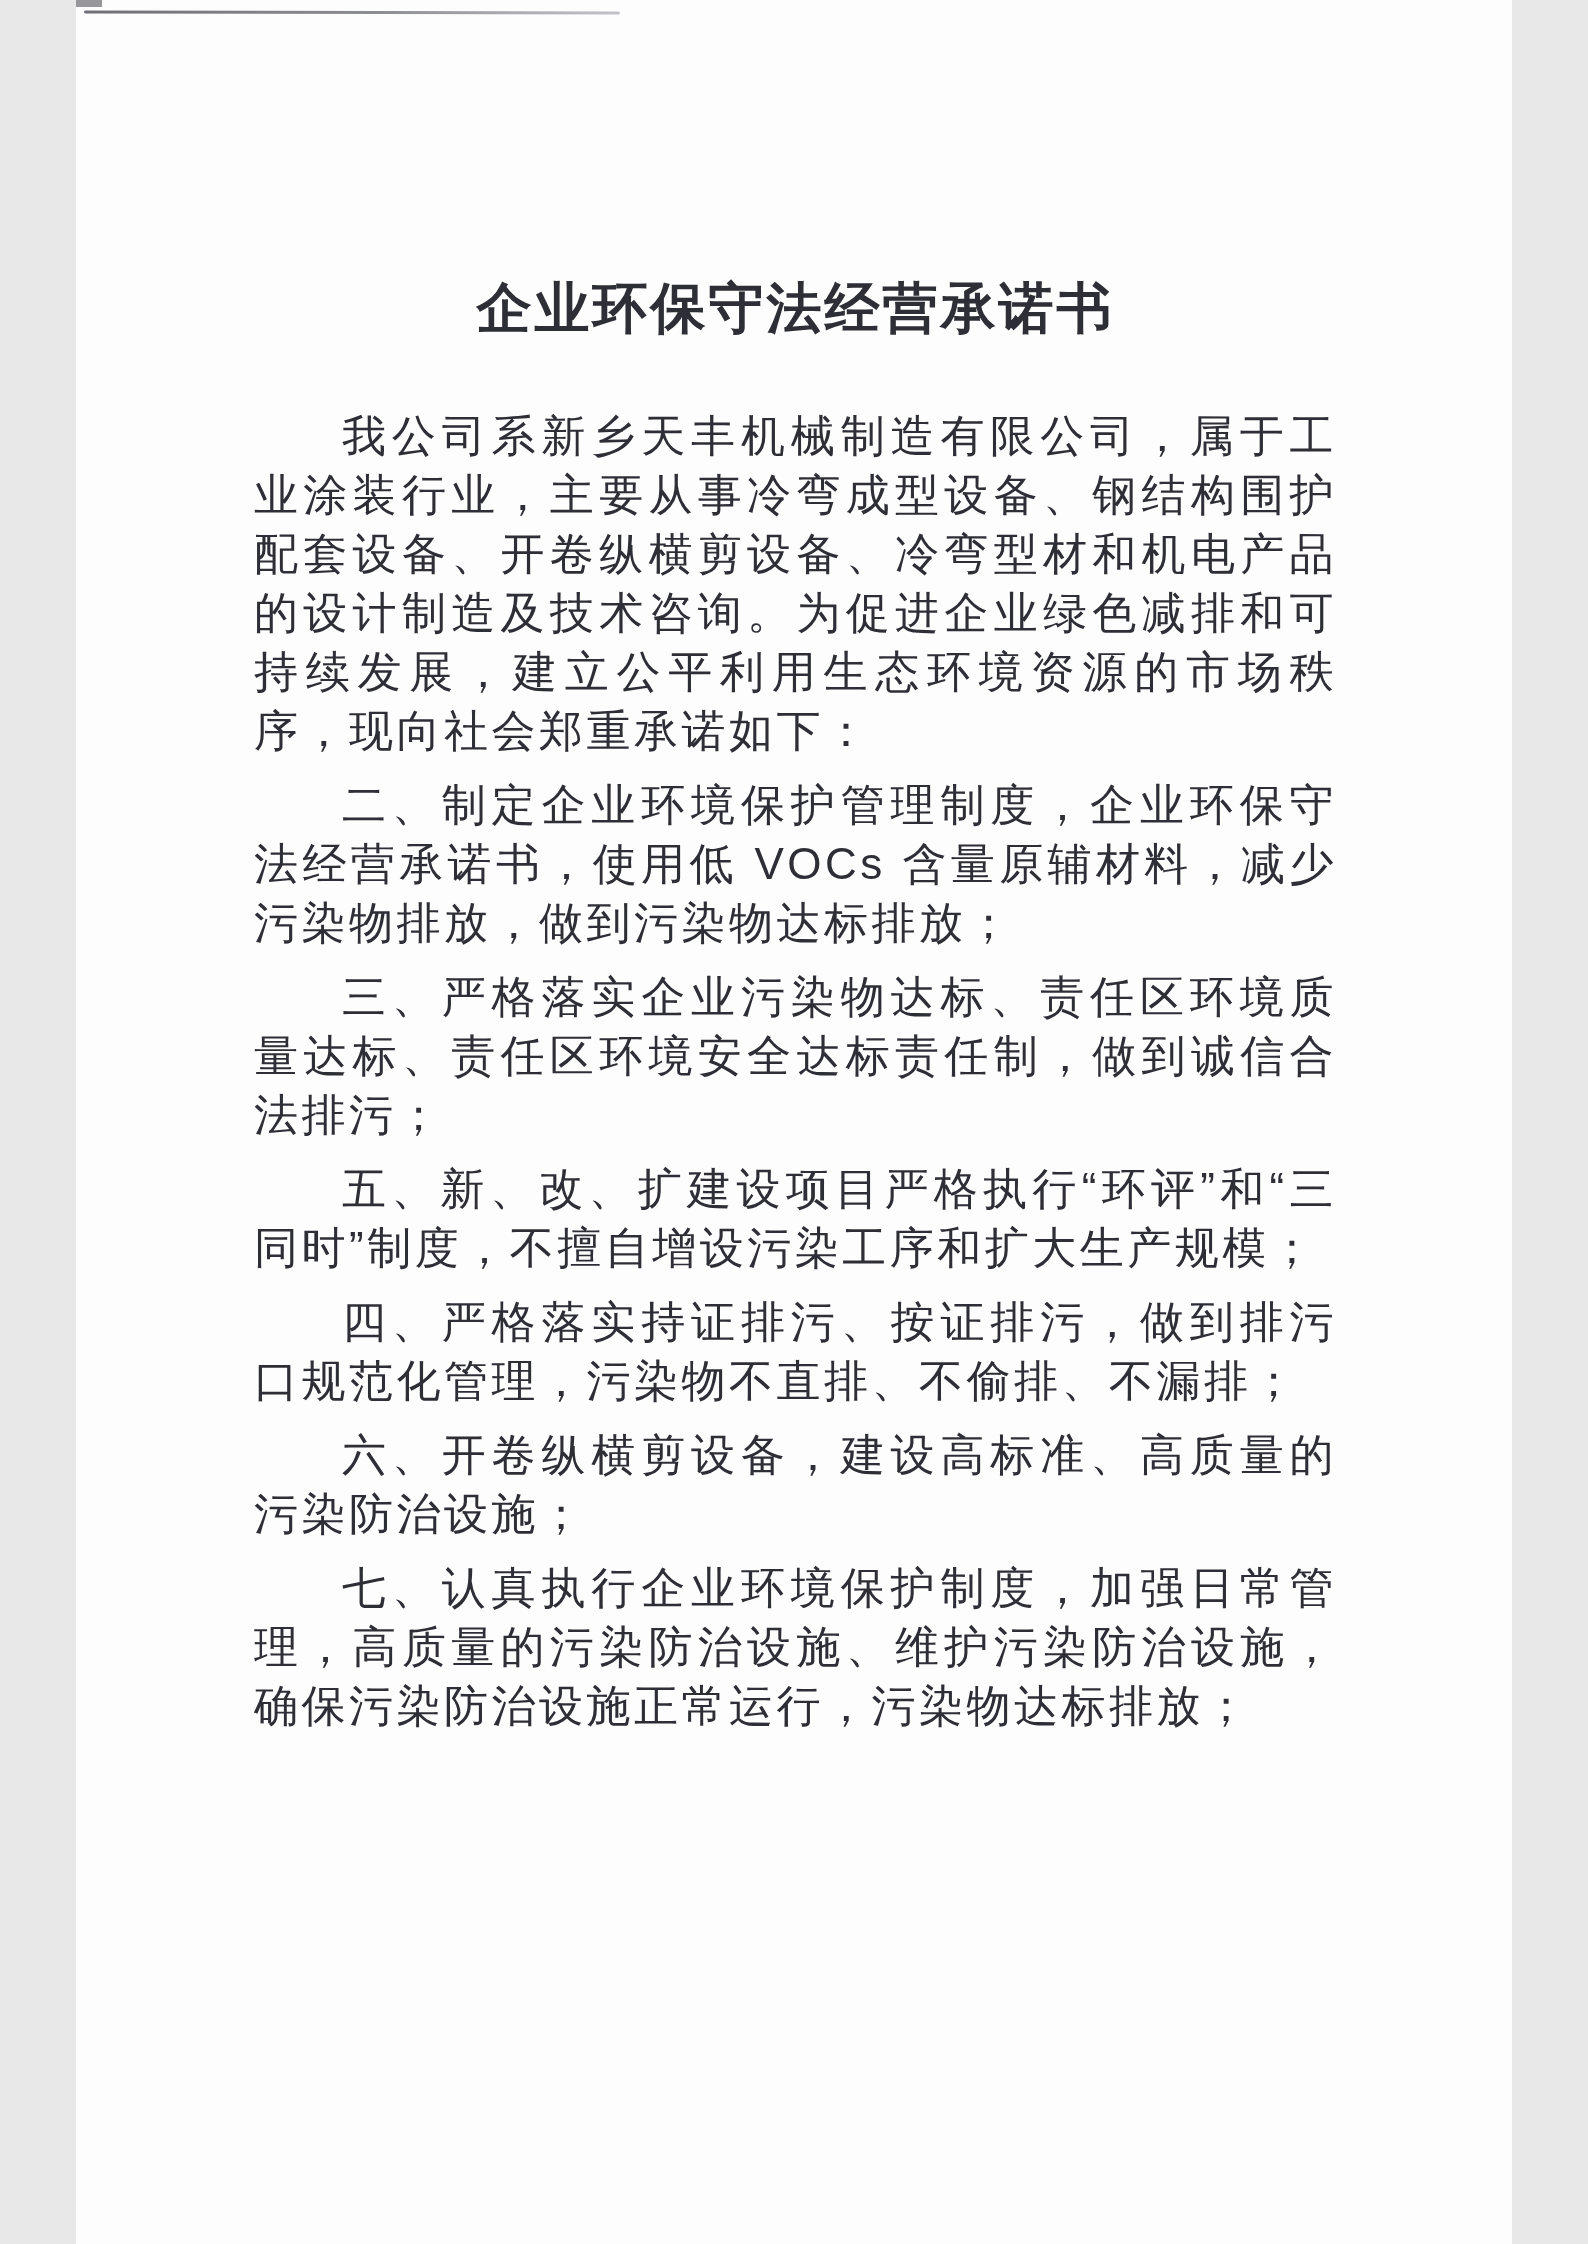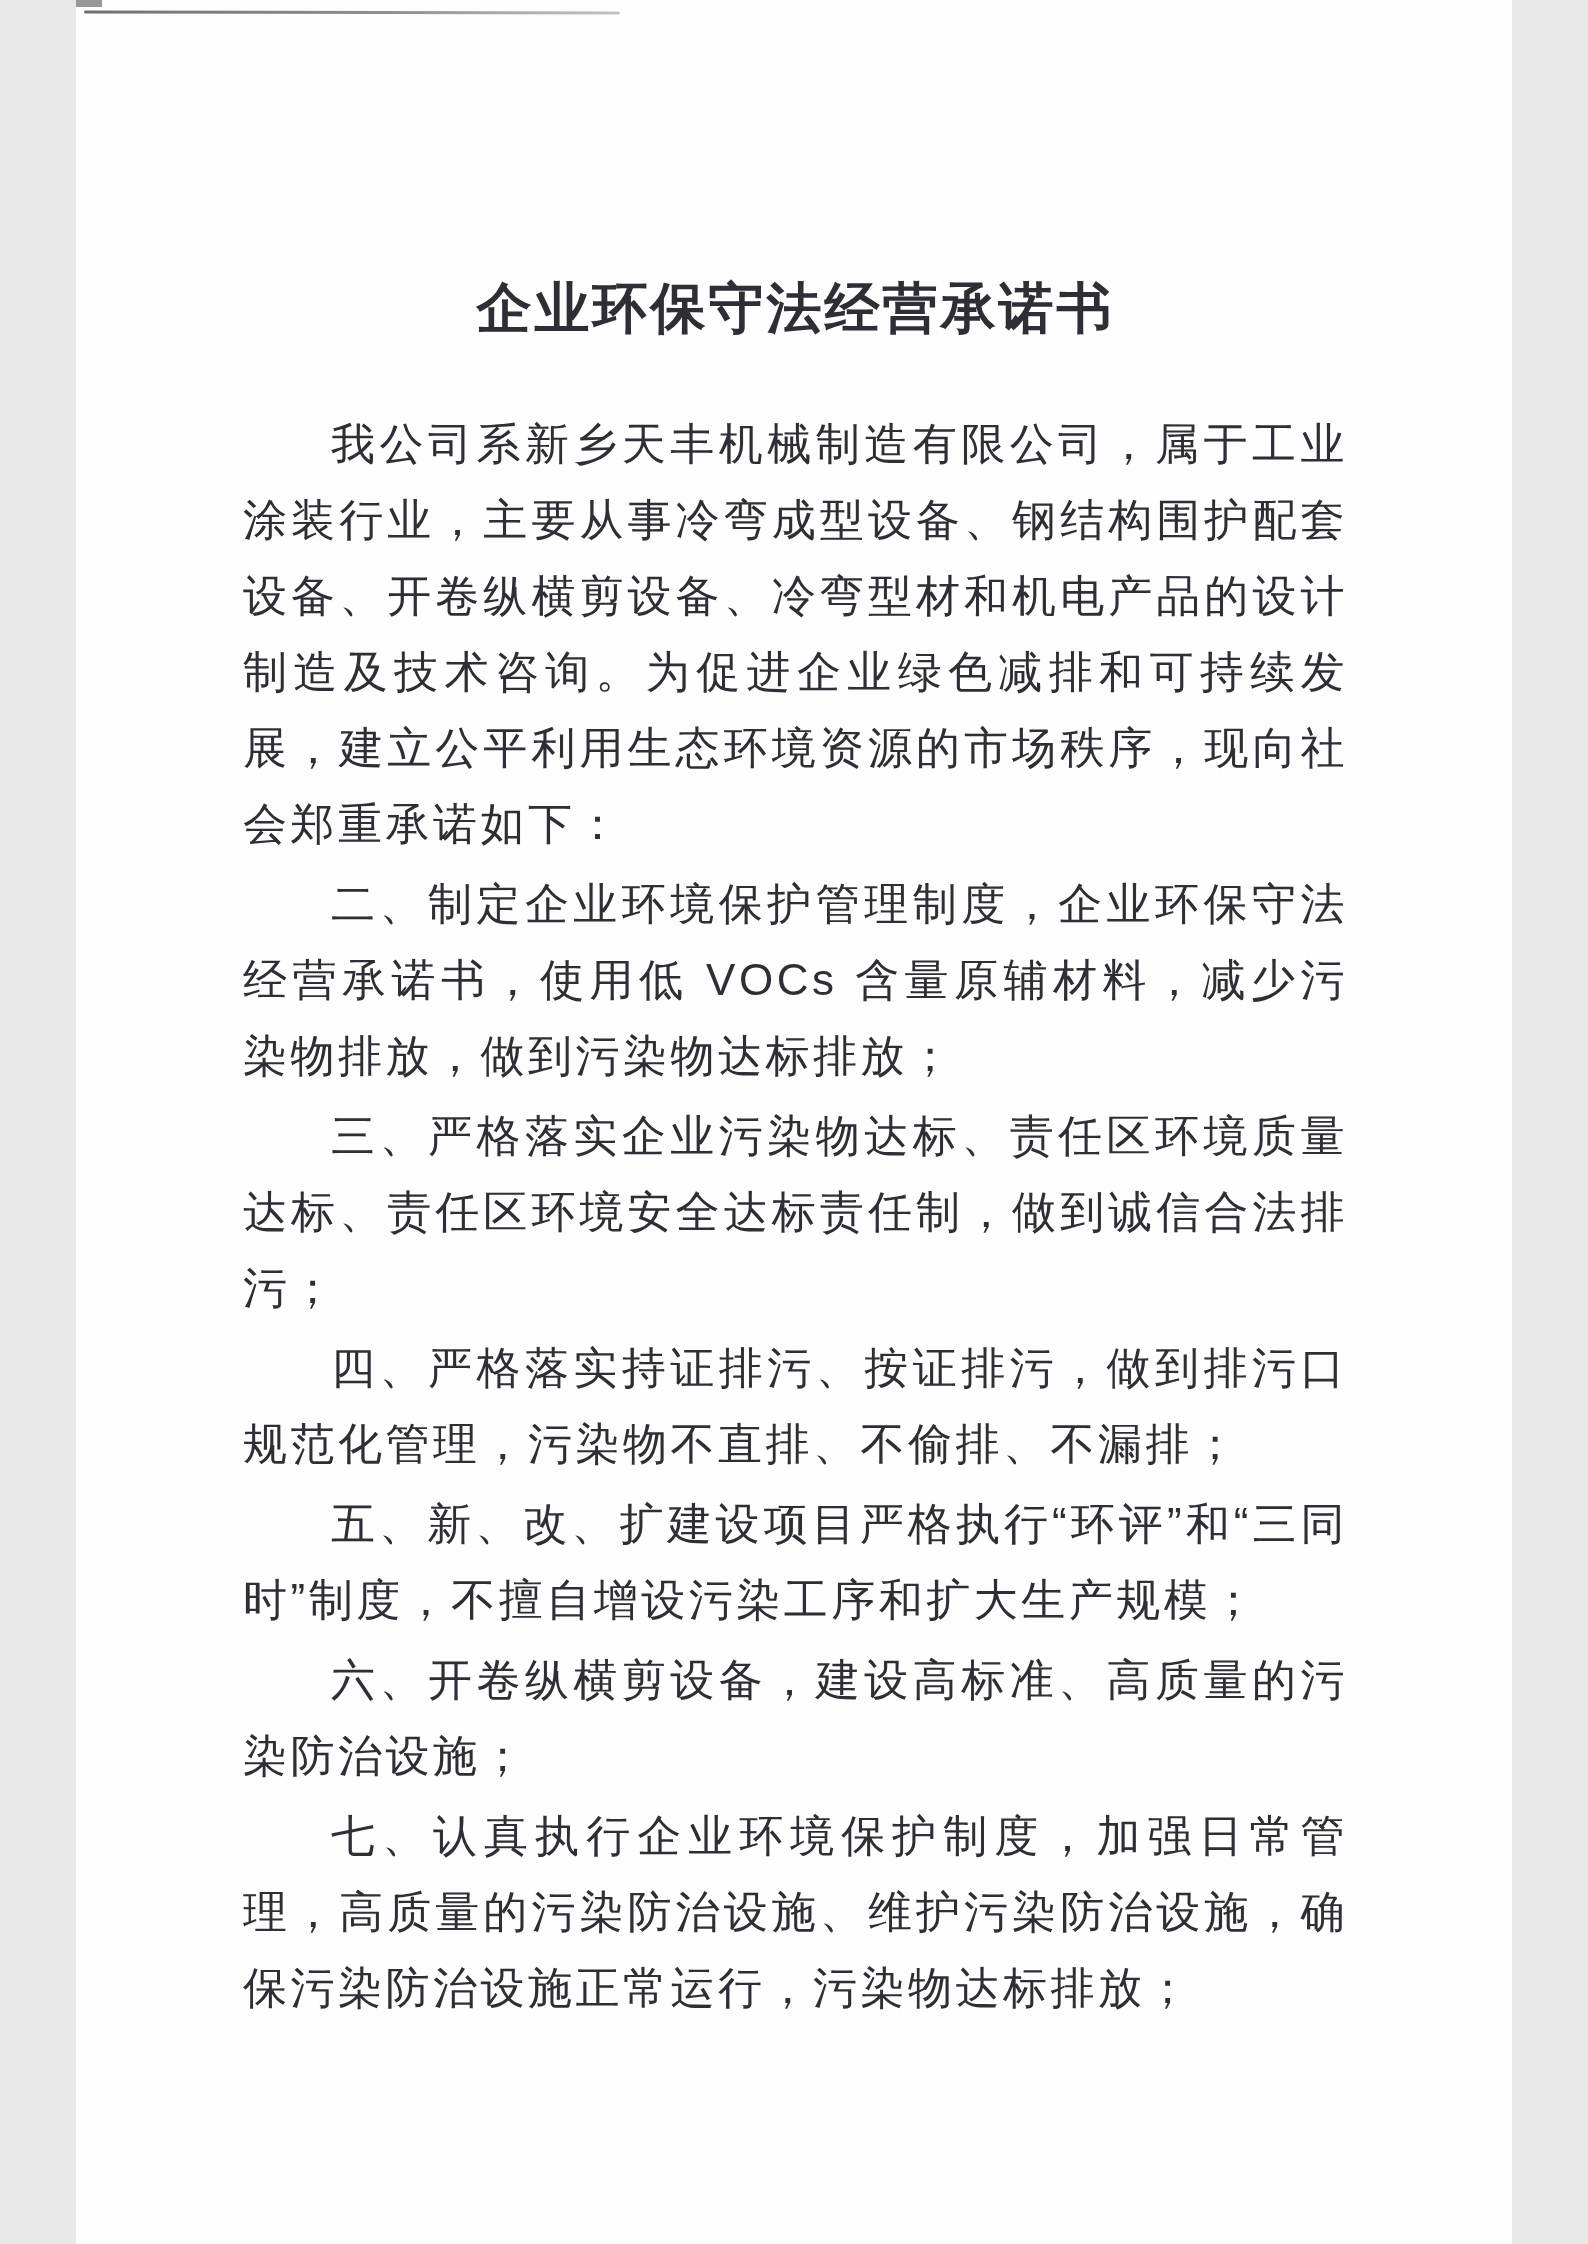--- a/index.html
+++ b/index.html
@@ -43,42 +43,42 @@
   }
   .doc-title {
     margin: 0 0 60px 0;
     font-size: 55px;
     font-weight: 600;
     letter-spacing: 3px;
     text-align: center;
     white-space: nowrap;
   }
   .doc-body p {
-    margin: 4px;
+    margin: 15px;
     font-size: 44px;
-    line-height: 76px;
+    line-height: 59px;
     letter-spacing: 3.5px;
     text-indent: 2em;
     text-align: justify;
     text-justify: inter-character;
   }
 </style>
 </head>
 <body>
 
 <div class="page">
   <div class="scan-corner"></div>
   <div class="scan-line"></div>
 
   <div class="content">
     <h1 class="doc-title">企业环保守法经营承诺书</h1>
 
     <div class="doc-body">
       <p>我公司系新乡天丰机械制造有限公司，属于工业涂装行业，主要从事冷弯成型设备、钢结构围护配套设备、开卷纵横剪设备、冷弯型材和机电产品的设计制造及技术咨询。为促进企业绿色减排和可持续发展，建立公平利用生态环境资源的市场秩序，现向社会郑重承诺如下：</p>
         <p>二、制定企业环境保护管理制度，企业环保守法经营承诺书，使用低 VOCs 含量原辅材料，减少污染物排放，做到污染物达标排放；</p>
         <p>三、严格落实企业污染物达标、责任区环境质量达标、责任区环境安全达标责任制，做到诚信合法排污；</p>
+        <p>五、新、改、扩建设项目严格执行“环评”和“三同时”制度，不擅自增设污染工序和扩大生产规模；</p>
         <p>四、严格落实持证排污、按证排污，做到排污口规范化管理，污染物不直排、不偷排、不漏排；</p>
-        <p>五、新、改、扩建设项目严格执行“环评”和“三同时”制度，不擅自增设污染工序和扩大生产规模；</p>
         <p>六、开卷纵横剪设备，建设高标准、高质量的污染防治设施；</p>
         <p>七、认真执行企业环境保护制度，加强日常管理，高质量的污染防治设施、维护污染防治设施，确保污染防治设施正常运行，污染物达标排放；</p>
     </div>
   </div>
 </div>
 
 </body></html>

